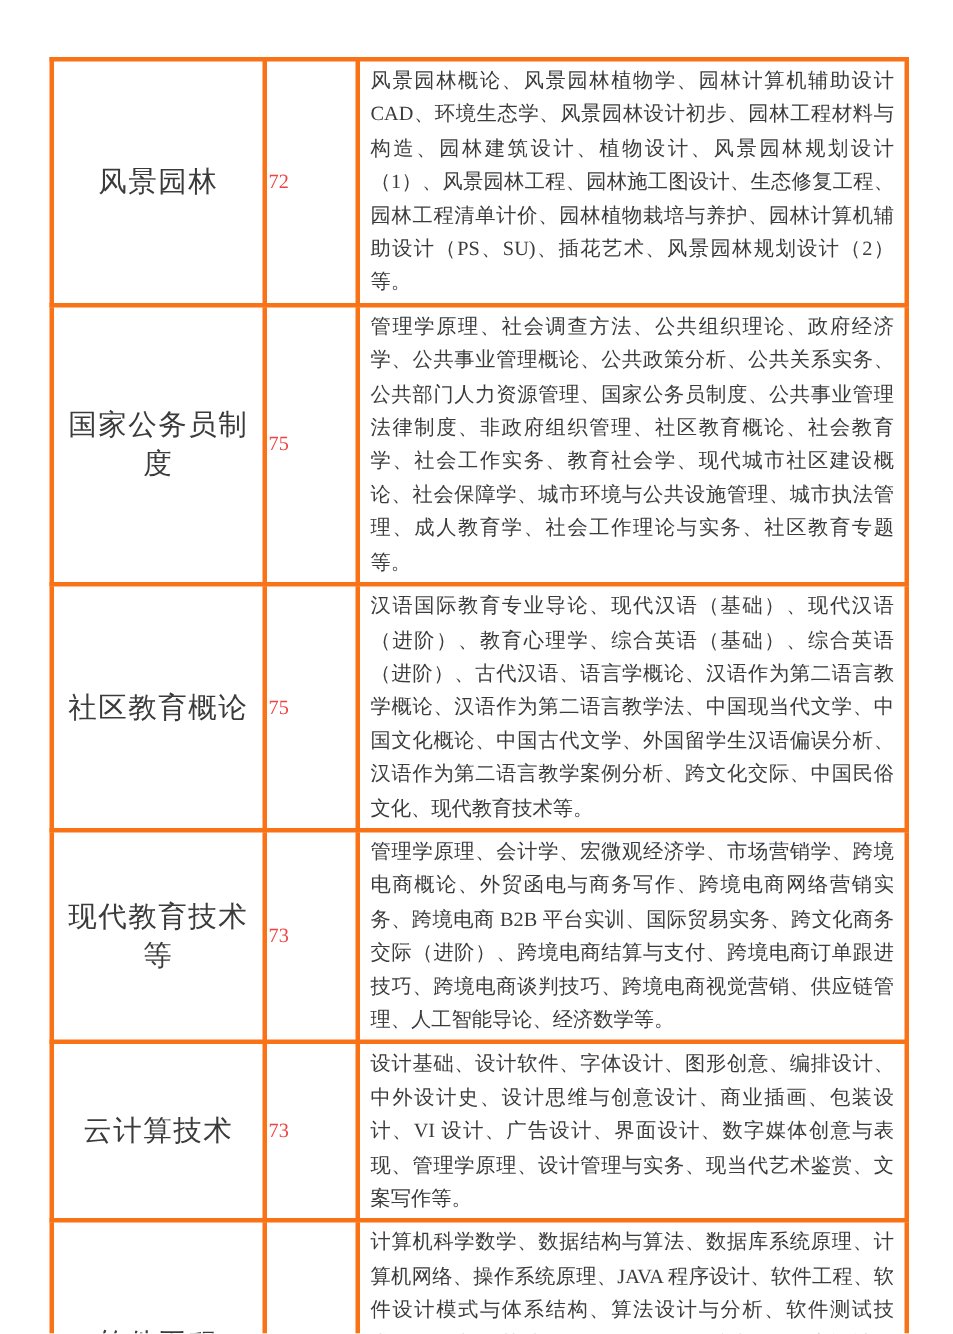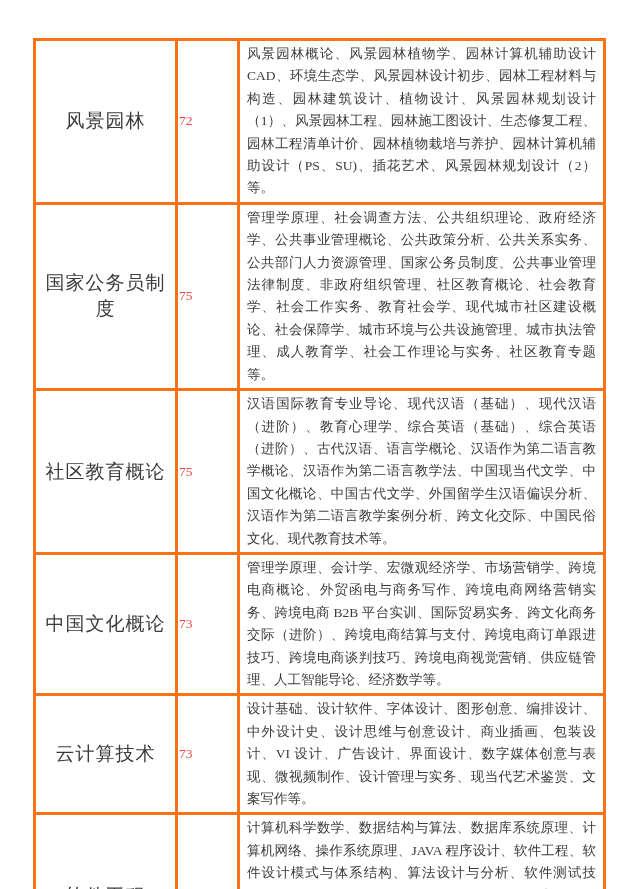--- a/index.html
+++ b/index.html
@@ -73,28 +73,28 @@
         <td class="cell-major">国家公务员制度</td>
         <td class="cell-value">75</td>
         <td class="cell-courses">管理学原理、社会调查方法、公共组织理论、政府经济学、公共事业管理概论、公共政策分析、公共关系实务、公共部门人力资源管理、国家公务员制度、公共事业管理法律制度、非政府组织管理、社区教育概论、社会教育学、社会工作实务、教育社会学、现代城市社区建设概论、社会保障学、城市环境与公共设施管理、城市执法管理、成人教育学、社会工作理论与实务、社区教育专题等。</td>
       </tr>
       <tr style="height:160px">
         <td class="cell-major">社区教育概论</td>
         <td class="cell-value">75</td>
         <td class="cell-courses">汉语国际教育专业导论、现代汉语（基础）、现代汉语（进阶）、教育心理学、综合英语（基础）、综合英语（进阶）、古代汉语、语言学概论、汉语作为第二语言教学概论、汉语作为第二语言教学法、中国现当代文学、中国文化概论、中国古代文学、外国留学生汉语偏误分析、汉语作为第二语言教学案例分析、跨文化交际、中国民俗文化、现代教育技术等。</td>
       </tr>
       <tr style="height:140px">
-        <td class="cell-major">中国文化概论</td>
+        <td class="cell-major">现代教育技术等</td>
         <td class="cell-value">73</td>
         <td class="cell-courses">管理学原理、会计学、宏微观经济学、市场营销学、跨境电商概论、外贸函电与商务写作、跨境电商网络营销实务、跨境电商 B2B 平台实训、国际贸易实务、跨文化商务交际（进阶）、跨境电商结算与支付、跨境电商订单跟进技巧、跨境电商谈判技巧、跨境电商视觉营销、供应链管理、人工智能导论、经济数学等。</td>
       </tr>
       <tr style="height:90px">
         <td class="cell-major">云计算技术</td>
         <td class="cell-value">73</td>
-        <td class="cell-courses">设计基础、设计软件、字体设计、图形创意、编排设计、中外设计史、设计思维与创意设计、商业插画、包装设计、VI 设计、广告设计、界面设计、数字媒体创意与表现、微视频制作、设计管理与实务、现当代艺术鉴赏、文案写作等。</td>
+        <td class="cell-courses">设计基础、设计软件、字体设计、图形创意、编排设计、中外设计史、设计思维与创意设计、商业插画、包装设计、VI 设计、广告设计、界面设计、数字媒体创意与表现、管理学原理、设计管理与实务、现当代艺术鉴赏、文案写作等。</td>
       </tr>
       <tr style="height:142px">
         <td class="cell-major">软件工程</td>
         <td class="cell-value">75</td>
         <td class="cell-courses">计算机科学数学、数据结构与算法、数据库系统原理、计算机网络、操作系统原理、JAVA 程序设计、软件工程、软件设计模式与体系结构、算法设计与分析、软件测试技术、网页制作基础及 HTML、.Net 平台与 C#程序设计、WEB 程序设计、Python 程序设计、WEB 前台开发技术、JAVA EE 企业框架应用与整合、Android 移动应用开发、软件项目管理、云计算技术、</td>
       </tr>
     </tbody>
   </table>
 </div>
 

